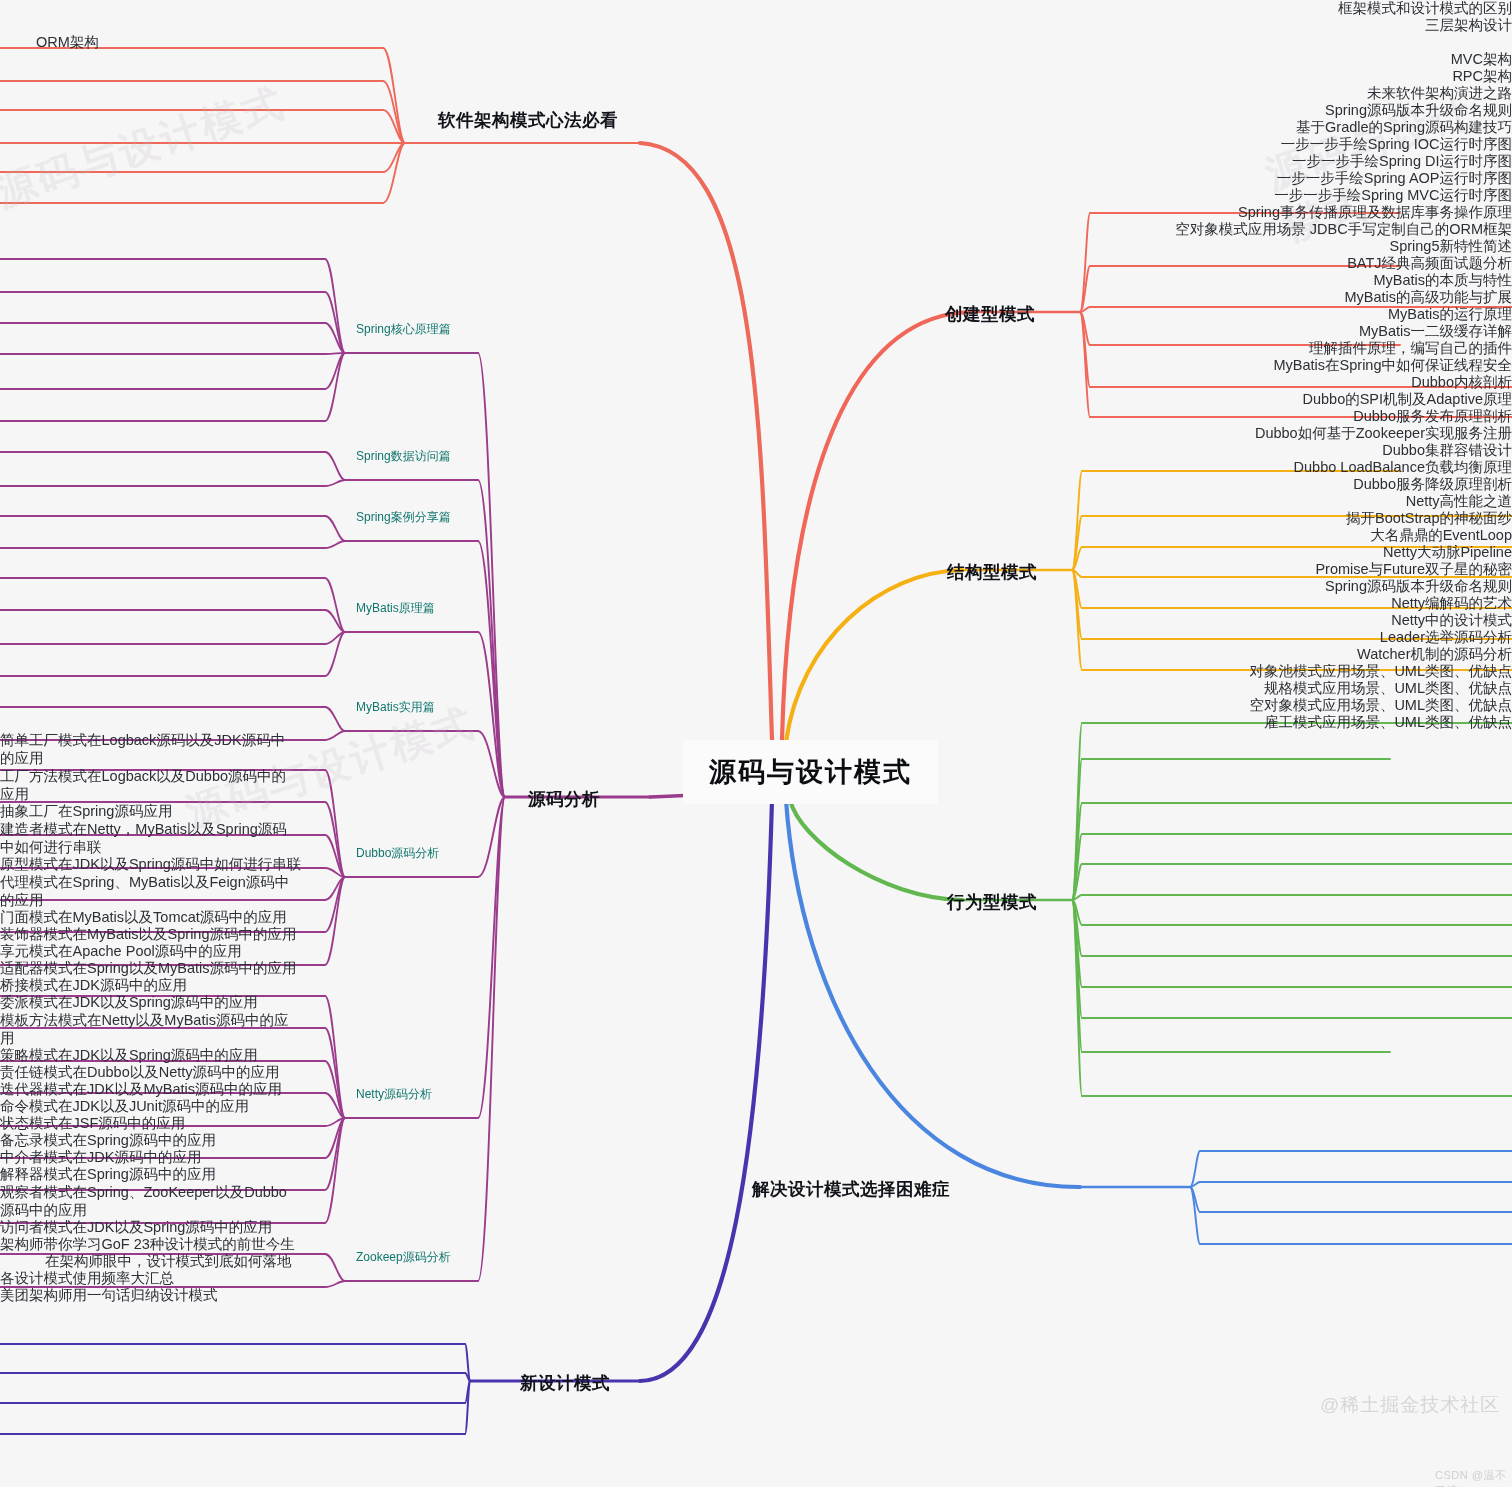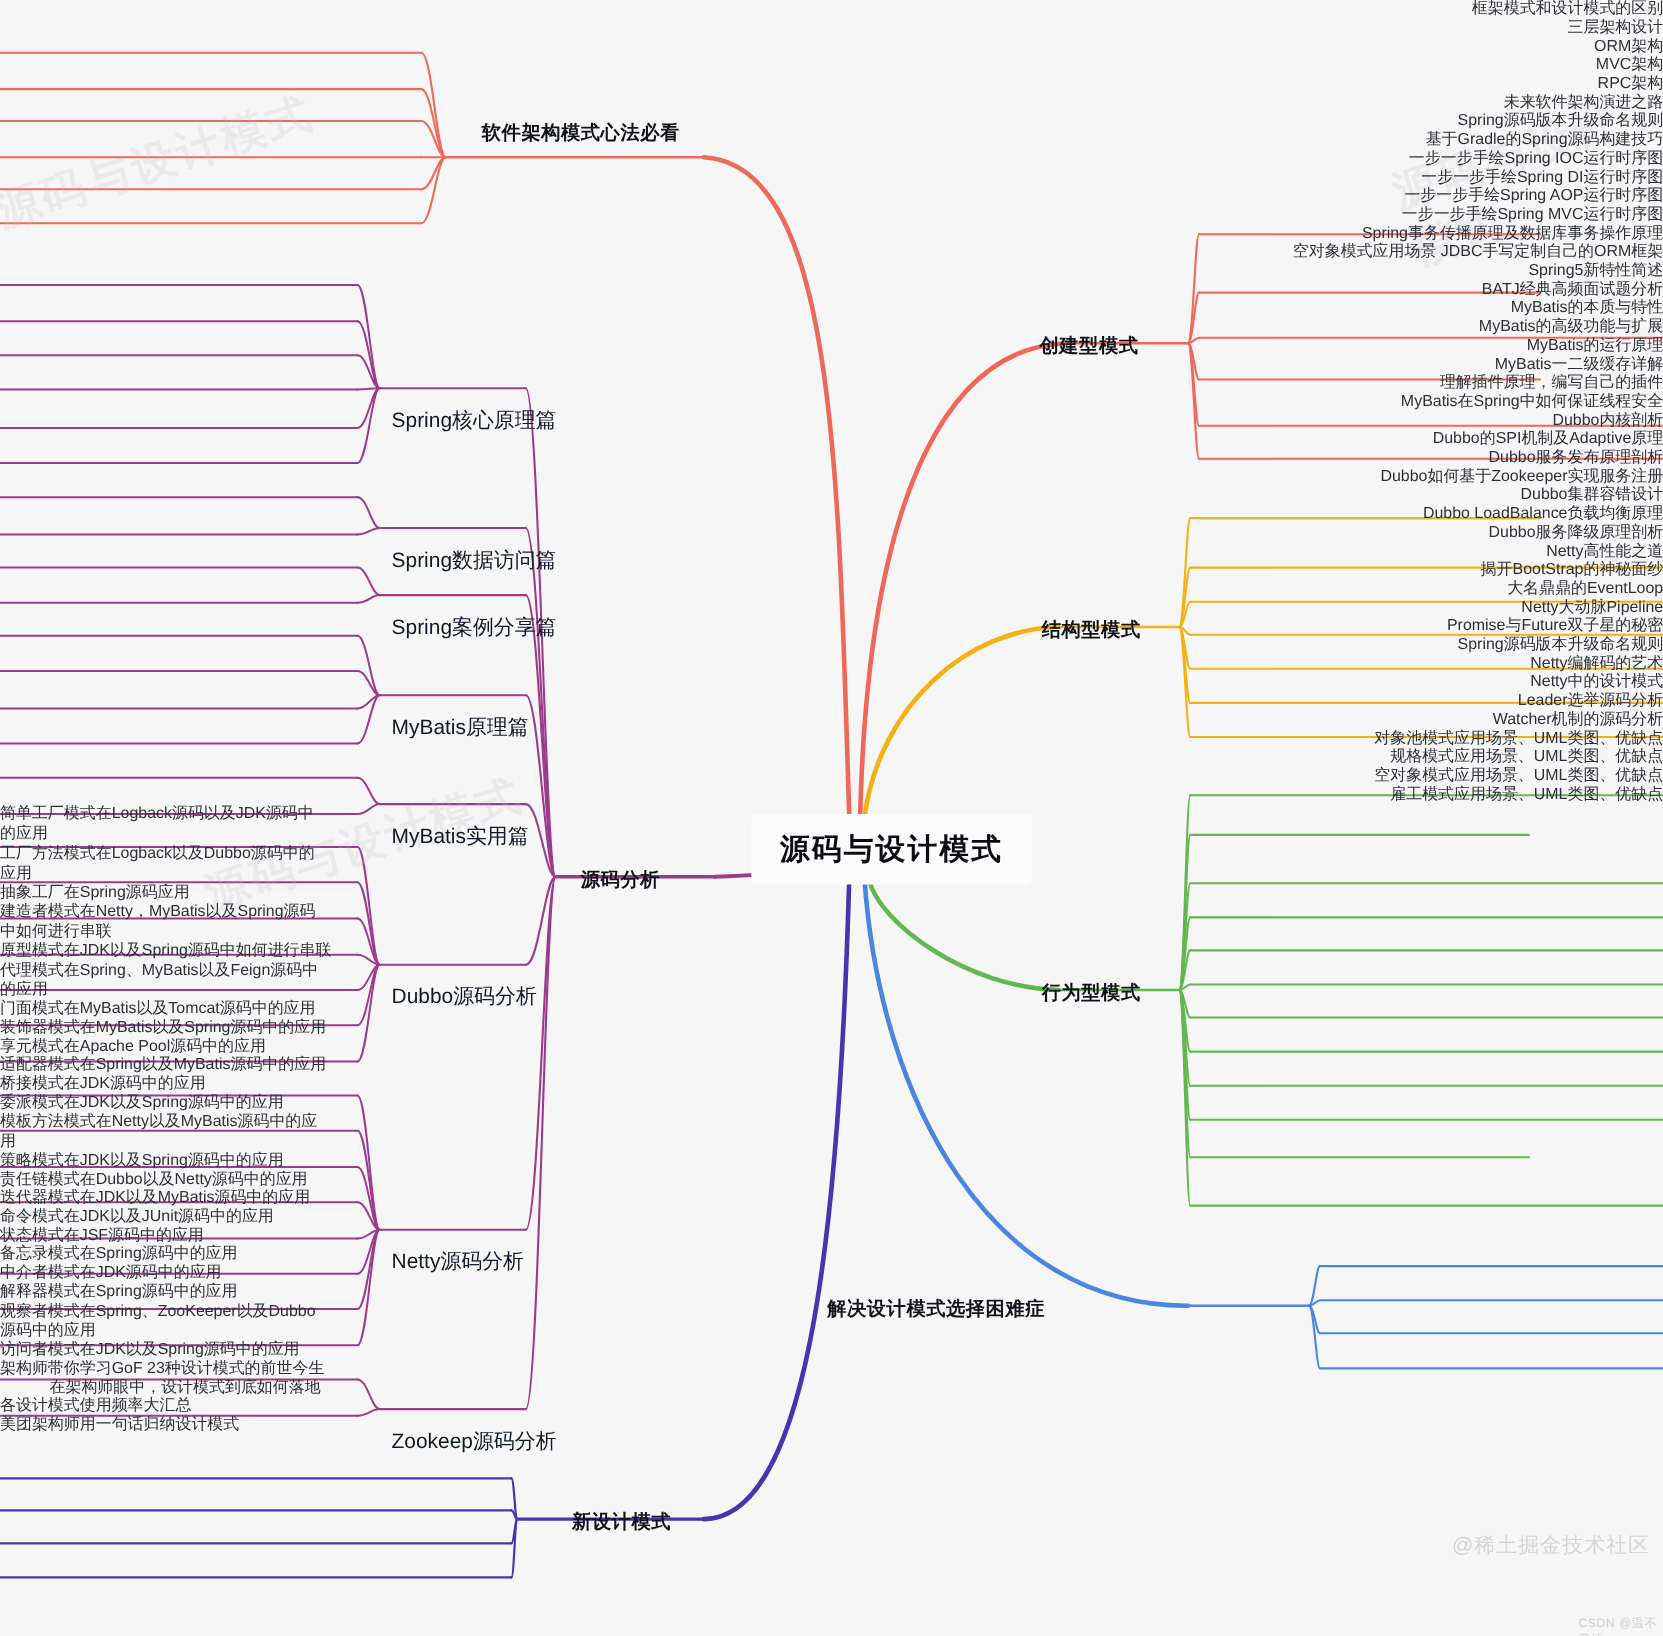--- a/index.html
+++ b/index.html
@@ -2,21 +2,21 @@
 <html><head>
 <meta charset="utf-8">
 <style>
   html,body{margin:0;padding:0;background:#f7f7f7;}
   body{font-family:"Liberation Sans","DejaVu Sans",sans-serif;}
   #stage{position:relative;width:1512px;height:1487px;background:#f7f6f6;overflow:hidden;}
   #wires{position:absolute;left:0;top:0;width:1512px;height:1487px;}
   .node{position:absolute;white-space:nowrap;color:#24292e;}
   .leaf{font-size:14.5px;line-height:17px;color:#2b2f36;}
   .leaf.wrap{white-space:normal;line-height:18px;}
-  .branch{font-size:19px;color:#0f172a;margin-top:48px;}
+  .branch{font-size:12px;color:#0f766e;}
   .major{font-size:17.5px;font-weight:bold;color:#101319;letter-spacing:.5px;}
   .center{position:absolute;background:#fbfbfb;border-radius:4px;
      padding:14px 26px;font-size:27px;font-weight:bold;color:#0b0d12;letter-spacing:2px;
      box-shadow:0 0 0 0 rgba(0,0,0,0);}
   .wm{position:absolute;color:#d6d6d6;font-size:19px;letter-spacing:1px;}
   .wm2{position:absolute;color:#cfcfcf;font-size:11px;letter-spacing:.5px;}
   .bgwm{position:absolute;color:rgba(190,186,196,.20);font-weight:bold;font-size:40px;
      letter-spacing:3px;transform:rotate(-18deg);user-select:none;}
 </style>
 </head>
@@ -203,21 +203,21 @@
 
   <div class="bgwm" style="left:-10px;top:120px;">源码与设计模式</div>
   <div class="bgwm" style="left:1270px;top:110px;">源码与设计模式</div>
   <div class="bgwm" style="left:180px;top:740px;">源码与设计模式</div>
 
   <div class="center" id="center-node" style="left: 683px; top: 740px; z-index: 5;">源码与设计模式</div>
 
   <div id="nodes" style="position: absolute; left: 0px; top: 0px; width: 1512px; height: 1282px;">
       <div class="leaf" style="top: 29px; right: 1137px; text-align: right;">框架模式和设计模式的区别</div>
       <div class="leaf" style="top: 62px; right: 1137px; text-align: right;">三层架构设计</div>
-      <div class="leaf" style="top: 91px; right: 1152px; text-align: right;">ORM架构</div>
+      <div class="leaf" style="top: 91px; right: 1152px;  padding-left: 36px;">ORM架构</div>
       <div class="leaf" style="top: 124px; right: 1142px; text-align: right; margin-left: 24px;">MVC架构</div>
       <div class="leaf" style="top: 153px; right: 1152px; text-align: right;">RPC架构</div>
       <div class="leaf" style="top: 184px; right: 1137px; text-align: right;">未来软件架构演进之路</div>
       <div class="node major" style="top: 108px; left: 438px;">软件架构模式心法必看</div>
       <div class="leaf" style="top: 240px; right: 1194px; text-align: right;">Spring源码版本升级命名规则</div>
       <div class="leaf" style="top: 273px; right: 1194px; text-align: right;">基于Gradle的Spring源码构建技巧</div>
       <div class="leaf" style="top: 304px; right: 1194px; text-align: right;">一步一步手绘Spring IOC运行时序图</div>
       <div class="leaf" style="top: 335px; right: 1194px; text-align: right;">一步一步手绘Spring DI运行时序图</div>
       <div class="leaf" style="top: 370px; right: 1194px; text-align: right;">一步一步手绘Spring AOP运行时序图</div>
       <div class="leaf" style="top: 402px; right: 1194px; text-align: right;">一步一步手绘Spring MVC运行时序图</div>

